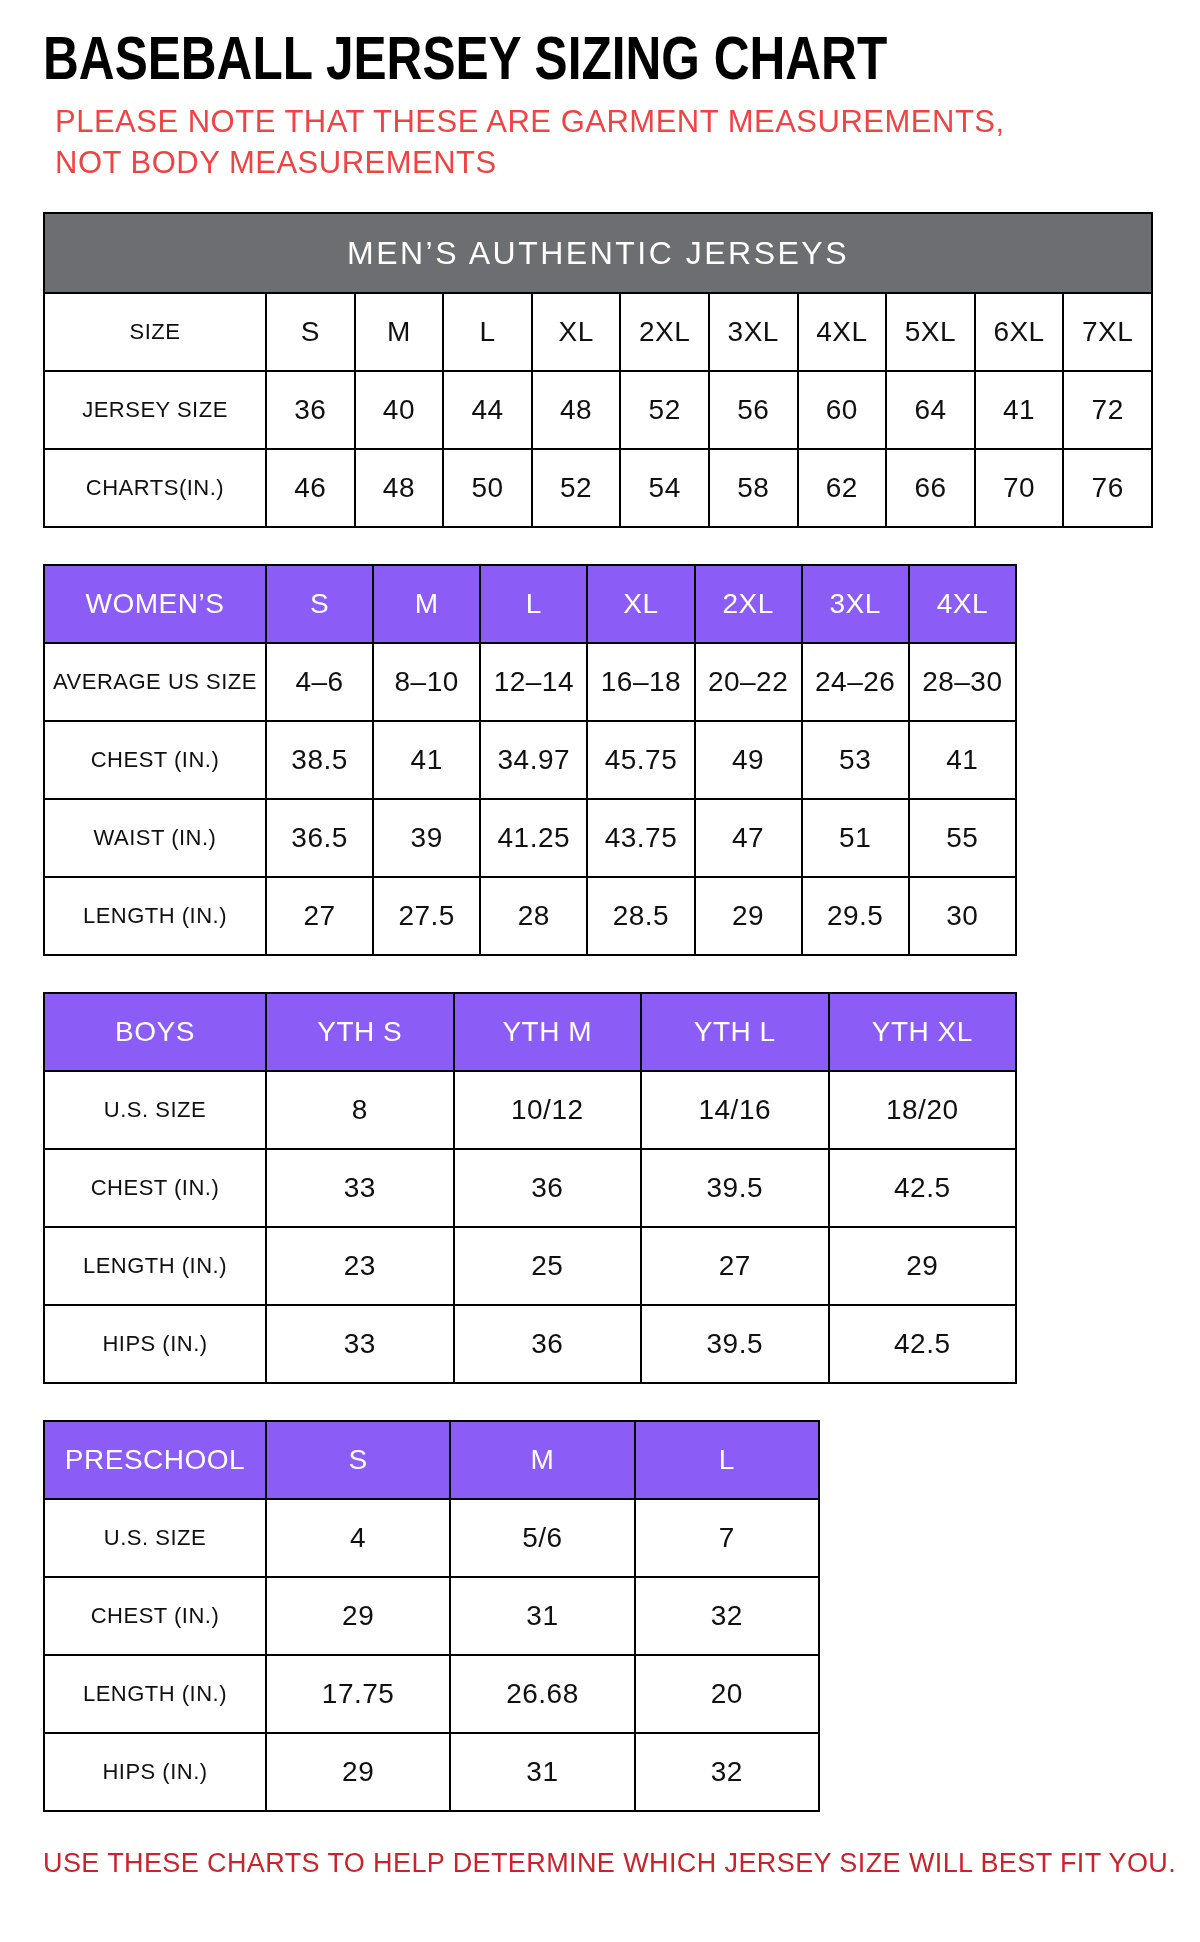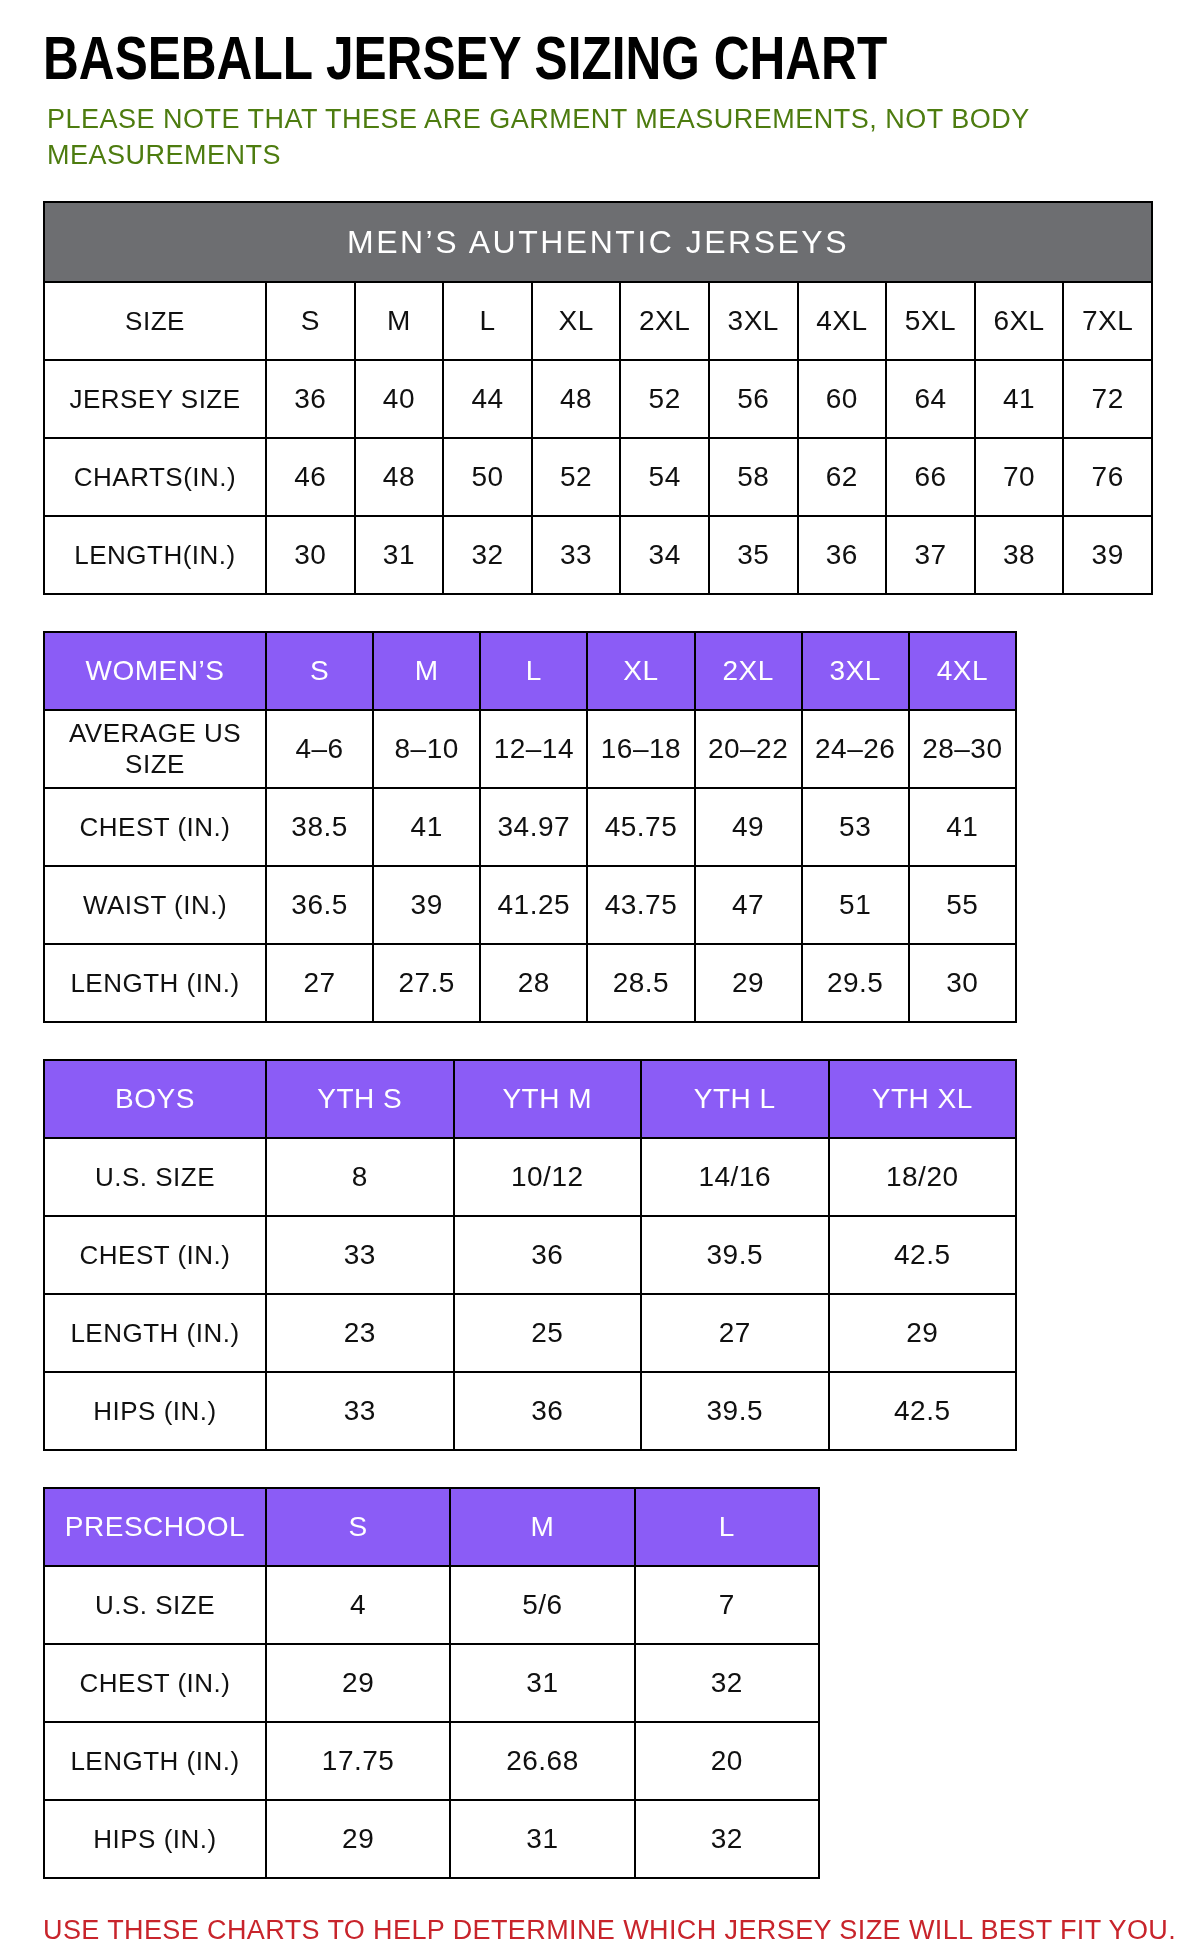--- a/index.html
+++ b/index.html
@@ -22,26 +22,26 @@
     font-size: 62px;
     font-weight: 700;
     line-height: 1.1;
     color: #000000;
     white-space: nowrap;
     transform: scaleX(0.80);
     transform-origin: left center;
     letter-spacing: 0;
   }
   .note {
-    color: #4d7c0f;
-    font-size: 27px;
+    color: #ef4444;
+    font-size: 31px;
     line-height: 1.32;
     letter-spacing: 0.5px;
     max-width: 1010px;
-    margin: 0 0 28px 4px;
+    margin: 0 0 28px 12px;
   }
   table.size-table {
     border-collapse: collapse;
     table-layout: fixed;
     margin: 0 0 36px 0;
     font-size: 28px;
     color: #101010;
   }
   table.size-table th,
   table.size-table td {
@@ -59,21 +59,21 @@
     font-size: 32px;
     letter-spacing: 2.5px;
     height: 80px;
   }
   table.size-table .head-row th {
     background: #8b5cf6;
     color: #ffffff;
     font-size: 28px;
   }
   table.size-table .row-label {
-    font-size: 26px;
+    font-size: 22px;
   }
   table.mens { width: 1108px; }
   table.mens col.c-label { width: 222px; }
   table.mens col.c-data { width: 88.6px; }
 
   table.womens { width: 972px; }
   table.womens col.c-label { width: 222px; }
   table.womens col.c-data { width: 107.14px; }
 
   table.boys { width: 972px; }
@@ -153,33 +153,20 @@
           <td>48</td>
           <td>50</td>
           <td>52</td>
           <td>54</td>
           <td>58</td>
           <td>62</td>
           <td>66</td>
           <td>70</td>
           <td>76</td>
         </tr>
-        <tr>
-          <th class="row-label">LENGTH(IN.)</th>
-          <td>30</td>
-          <td>31</td>
-          <td>32</td>
-          <td>33</td>
-          <td>34</td>
-          <td>35</td>
-          <td>36</td>
-          <td>37</td>
-          <td>38</td>
-          <td>39</td>
-        </tr>
       </tbody>
   </table>
 
   <table class="size-table womens">
     <colgroup>
       <col class="c-label">
       <col class="c-data">
         <col class="c-data">
         <col class="c-data">
         <col class="c-data">

